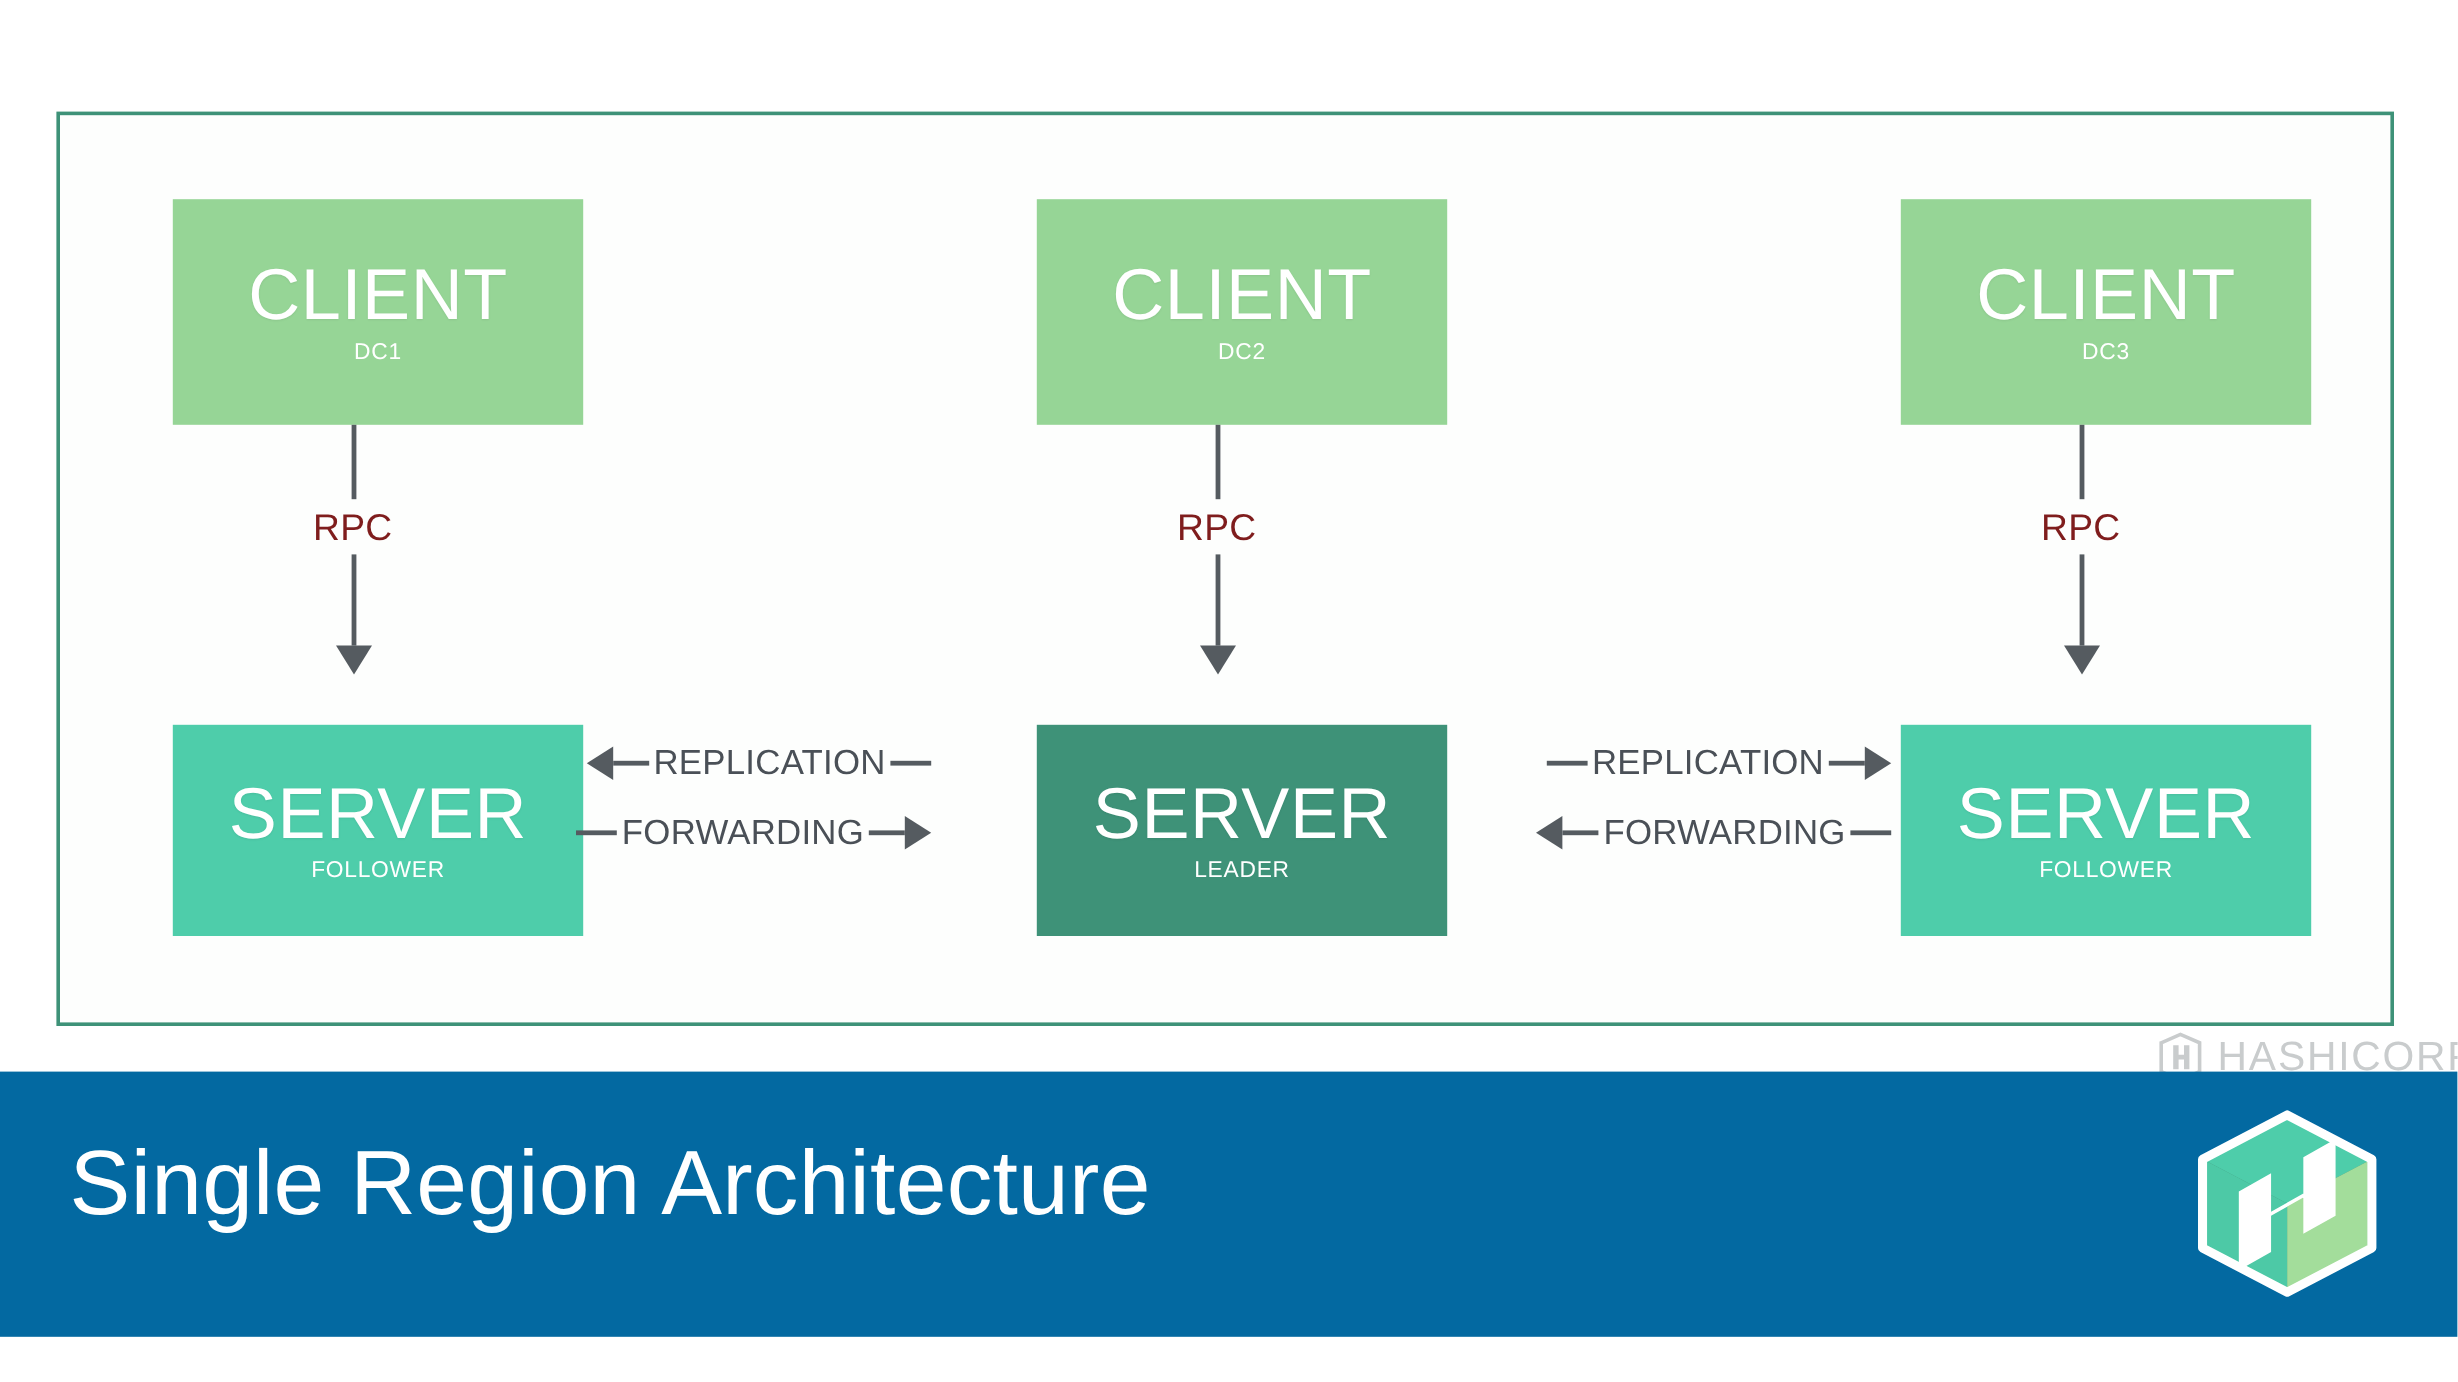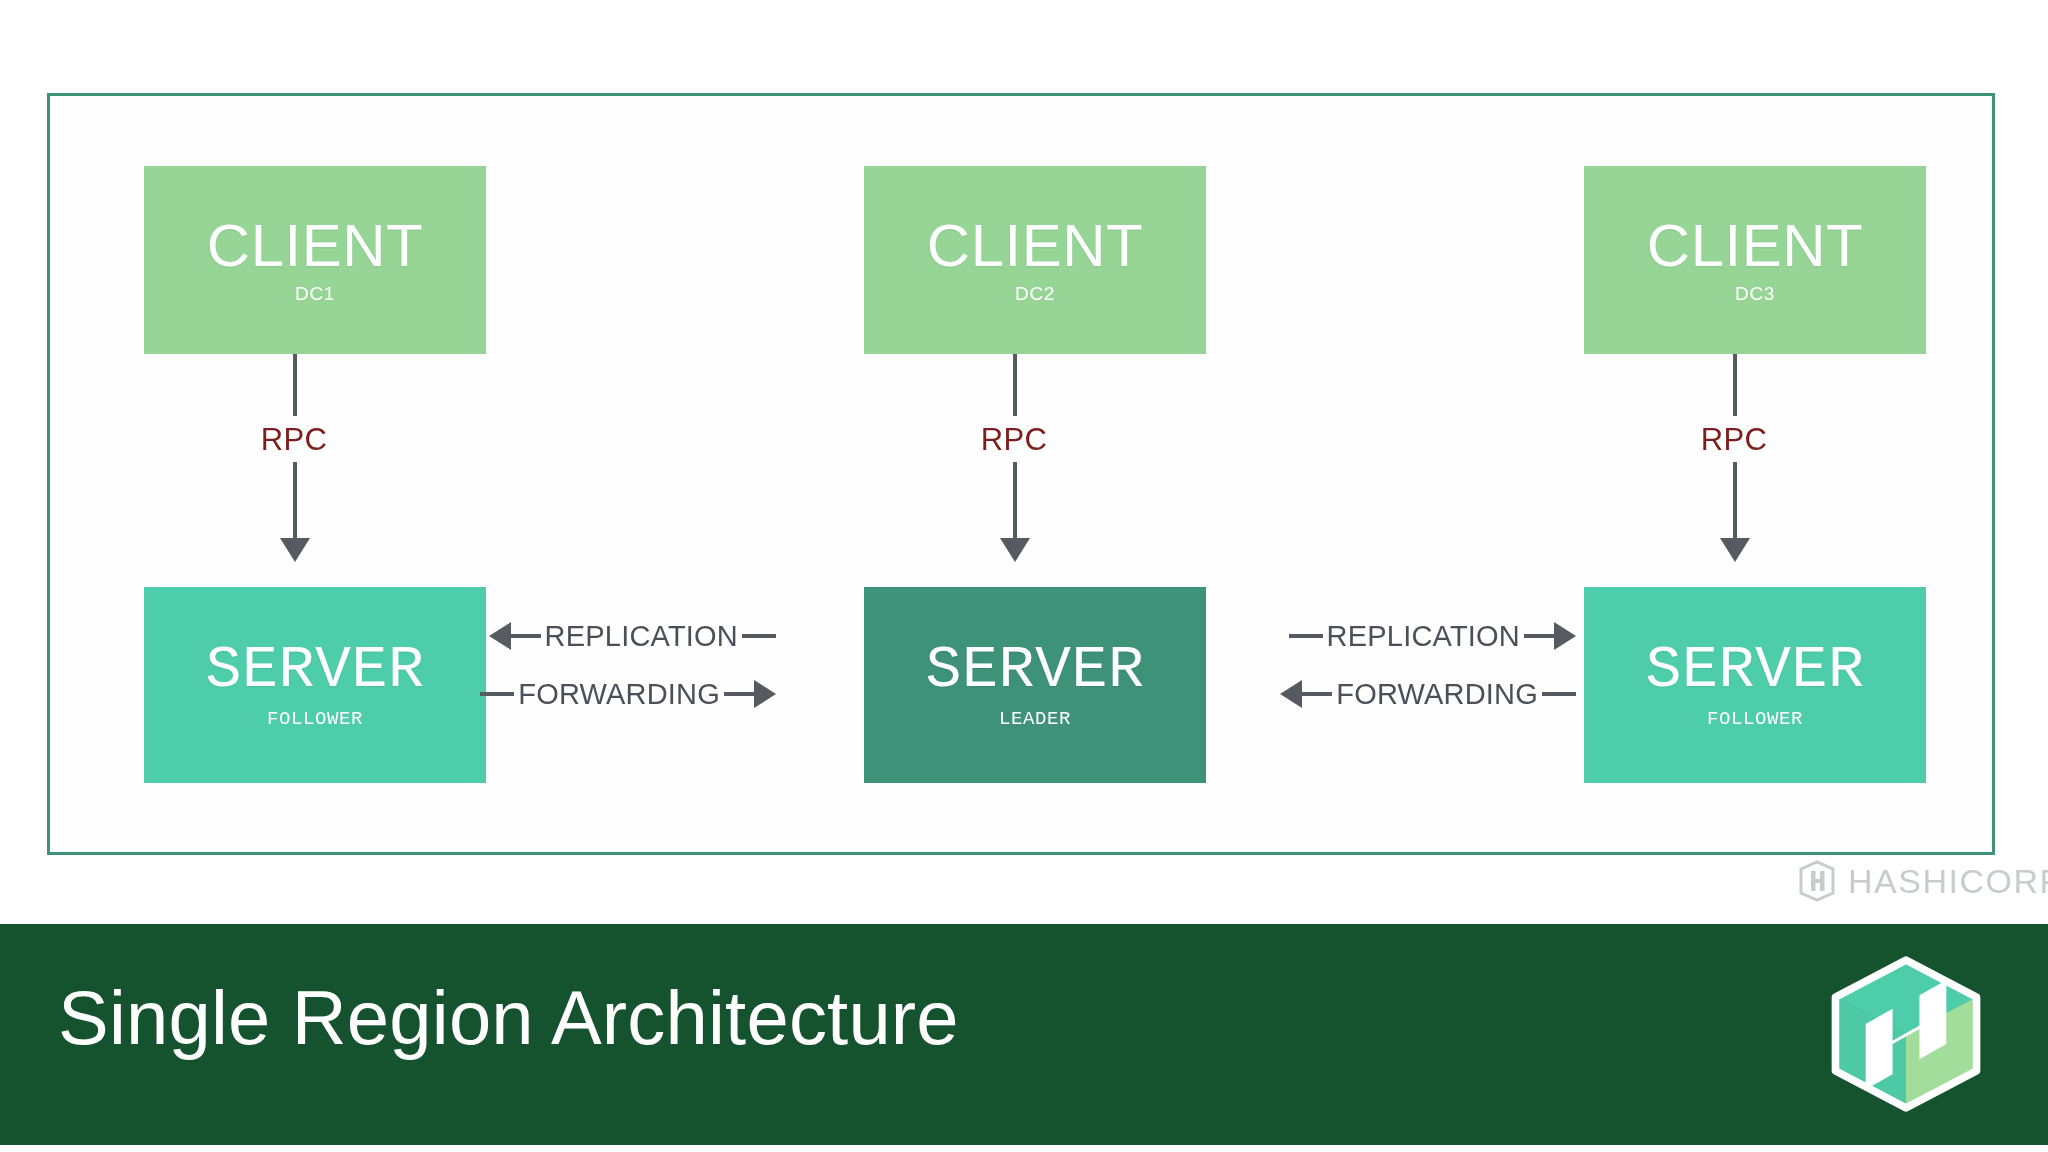--- a/index.html
+++ b/index.html
@@ -51,21 +51,21 @@
     font-weight:400;
     letter-spacing:.6px;
     margin-top:6px;
   }
   .client{
     top:70px;height:188px;
     background:#96d596;
   }
   .client .title{font-size:60px;}
   .server{
-    top:491px;height:196px;font-family:Liberation Mono, monospace;
+    top:508px;height:176px;
   }
   .server.follower{background:#4ecdaa;}
   .server.leader{background:#3e9278;}
   .server .title{font-size:60px;}
   .server .sub{font-size:19px;}
 
   
   .rpc{
     position:absolute;
     left:0;right:0;
@@ -146,23 +146,23 @@
   #hashicorp .wm{
     font-size:34px;
     letter-spacing:1.5px;
     color:#c9cccd;
     font-weight:400;
   }
 
   
   #banner{
     position:absolute;
-    left:0;top:913px;
+    left:0;top:882px;
     width:2048px;height:221px;
-    background:#14532d;
+    background:#0369a1;
   }
   #banner .caption{
     position:absolute;
     left:58px;top:50px;
     font-size:76px;
     color:#ffffff;
     letter-spacing:.2px;
     white-space:nowrap;
   }
   #nomad-logo{

